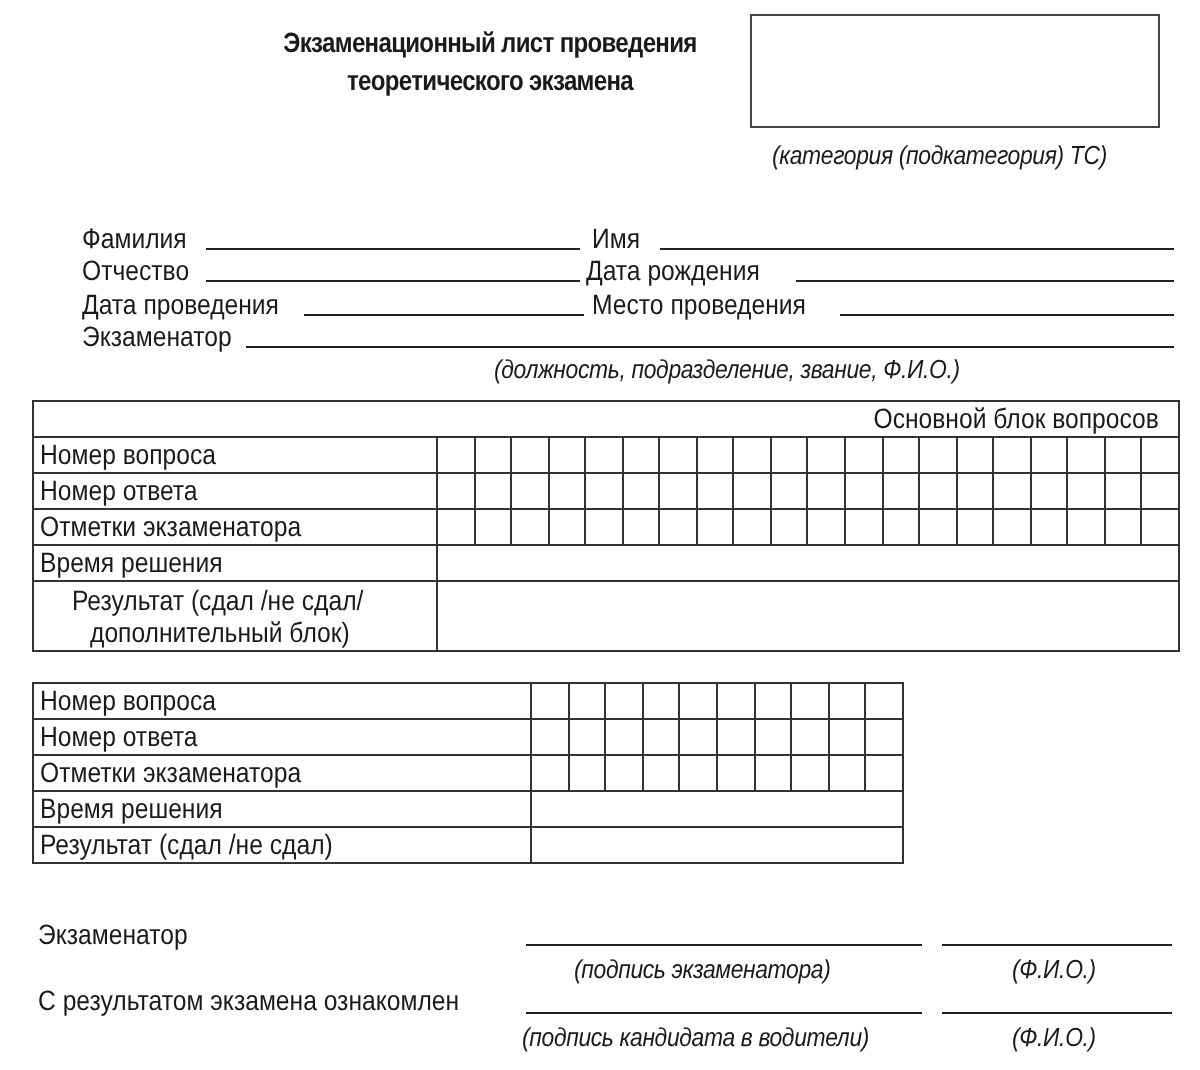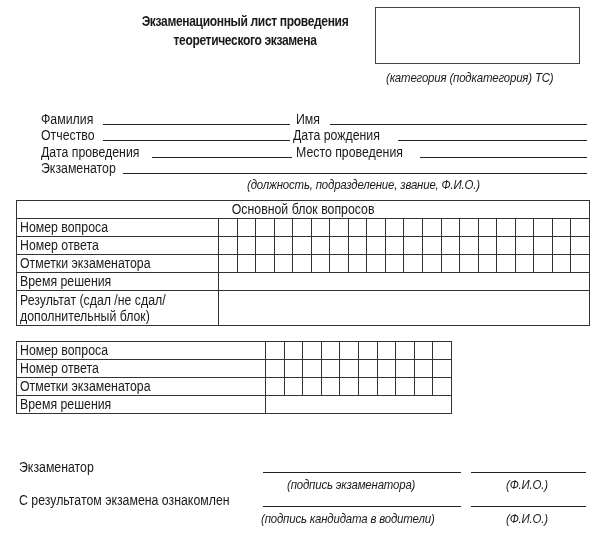--- a/index.html
+++ b/index.html
@@ -10,21 +10,21 @@
            font-size:14px; line-height:19px; letter-spacing:-0.4px; transform:scaleX(0.86); transform-origin:center; }
   .catbox { left:375px; top:7px; width:205px; height:57px; border:1.5px solid #444; box-sizing:border-box; }
   .italic { font-style:italic; font-size:13px; letter-spacing:-0.2px; }
   .cap { transform:scaleX(0.88); transform-origin:left center; white-space:nowrap; }
   .field { font-size:14px; line-height:16px; white-space:nowrap; }
   .uline { position:absolute; border-bottom:1.2px solid #222; height:0; }
   table.grid { position:absolute; border-collapse:collapse; table-layout:fixed; }
   table.grid td { border:1.2px solid #333; padding:0 0 0 3px; font-size:14px; height:17px; line-height:17px;
                   white-space:nowrap; overflow:hidden; }
   table.grid td.cell { padding:0; }
-  table.grid td.hdr { text-align:center; padding:0; }
+  table.grid td.hdr { text-align:right; padding:0; }
   .sq { transform:scaleX(0.88); transform-origin:left center; display:inline-block; }
   .sqc { transform:scaleX(0.88); transform-origin:center; display:inline-block; }
 </style>
 </head>
 <body>
 
 <div class="abs title">
   <div>Экзаменационный лист проведения</div>
   <div>теоретического экзамена</div>
 </div>
@@ -126,21 +126,21 @@
         <td class="cell"></td>
         <td class="cell"></td>
         <td class="cell"></td>
         <td class="cell"></td>
       </tr>
   <tr>
     <td><span class="sq">Время решения</span></td>
     <td class="cell" colspan="20"></td>
   </tr>
   <tr>
-    <td style="height:34px; line-height:16px;">
+    <td style="height:34px; line-height:16px;text-align:center;">
       <span class="sq">Результат (сдал /не сдал/</span><br>
       <span class="sq">дополнительный блок)</span>
     </td>
     <td class="cell" colspan="20"></td>
   </tr>
 </tbody>
   </table>
 
 <table class="grid" style="left:16px; top:341px; width:435px;">
   <colgroup>
@@ -184,20 +184,24 @@
         <td class="cell"></td>
         <td class="cell"></td>
         <td class="cell"></td>
         <td class="cell"></td>
         <td class="cell"></td>
       </tr>
   <tr>
     <td><span class="sq">Время решения</span></td>
     <td class="cell" colspan="10"></td>
   </tr>
+  <tr>
+    <td><span class="sq">Результат (сдал /не сдал)</span></td>
+    <td class="cell" colspan="10"></td>
+  </tr>
 </tbody>
   </table>
 
 <div class="abs field cap" style="left:19px; top:459px;">Экзаменатор</div>
 <div class="uline" style="left:263px; top:472px; width:198px;"></div>
 <div class="uline" style="left:471px; top:472px; width:115px;"></div>
 <div class="abs italic cap" style="left:287px; top:477px;">(подпись экзаменатора)</div>
 <div class="abs italic cap" style="left:506px; top:477px;">(Ф.И.О.)</div>
 
 <div class="abs field cap" style="left:19px; top:492px;">С результатом экзамена ознакомлен</div>

